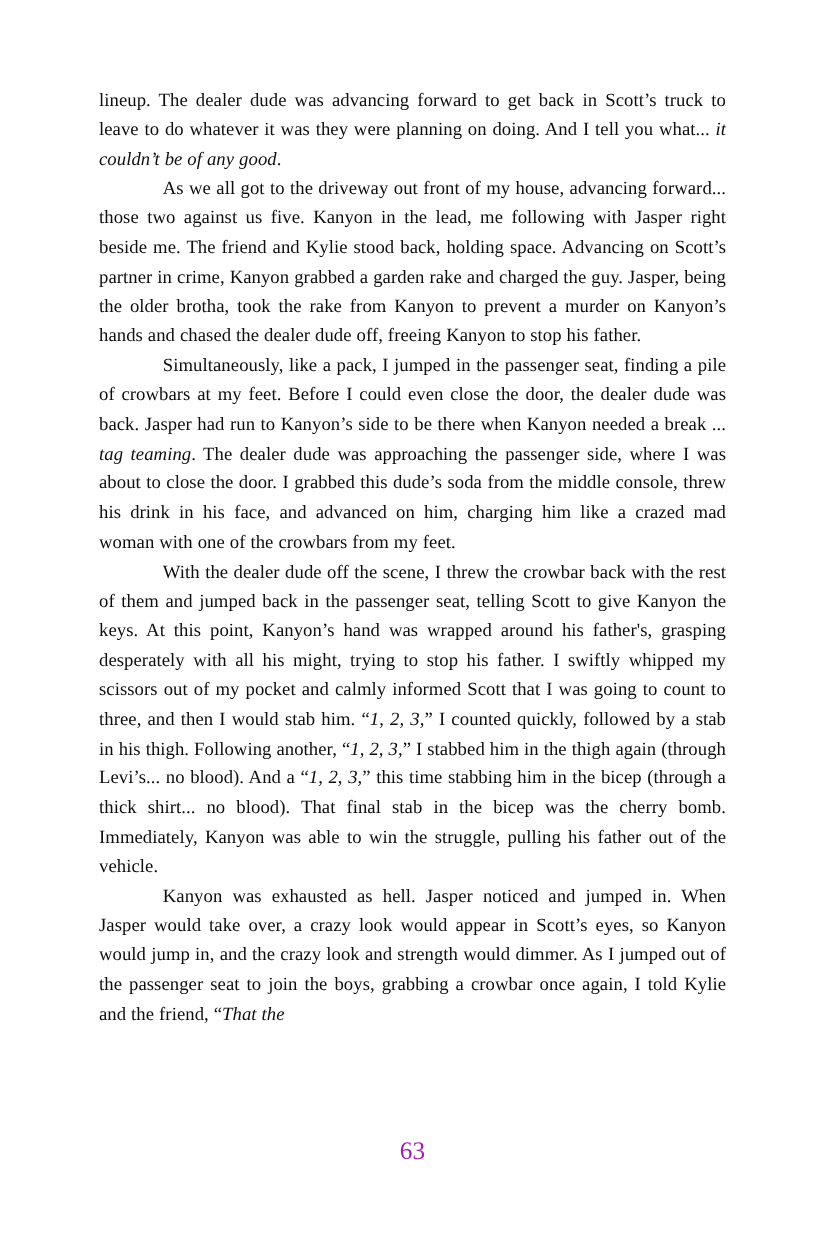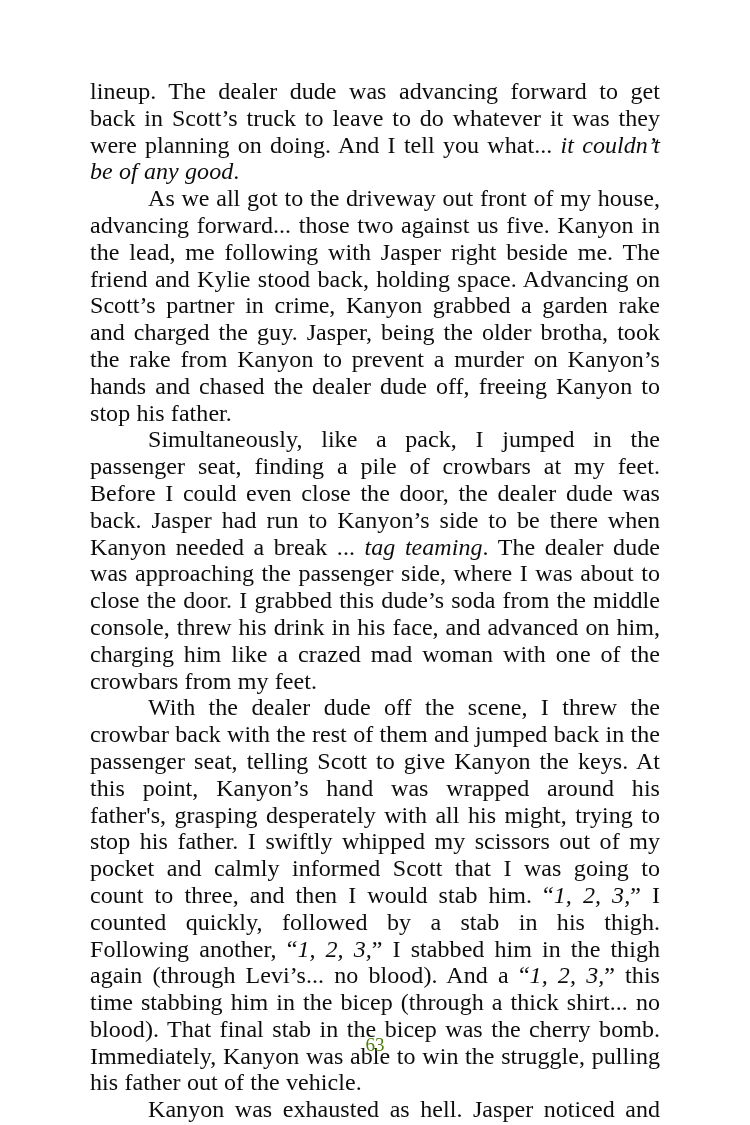--- a/index.html
+++ b/index.html
@@ -26,21 +26,21 @@
     position: absolute;
     left: 90px;
     top: 78px;
     width: 570px;
   }
 
   p.para {
     margin: 0;
     text-align: justify;
     text-justify: inter-word;
-    font-size: 24px;
+    font-size: 17px;
     line-height: 26.8px;
     text-indent: 58px;
     letter-spacing: 0.05px;
     word-spacing: 0.2px;
     -webkit-hyphens: none;
     hyphens: none;
   }
 
   p.para.no-indent {
     text-indent: 0;
@@ -54,22 +54,22 @@
   em {
     font-style: italic;
   }
 
   .page-number {
     position: absolute;
     left: 0;
     right: 0;
     top: 1034px;
     text-align: center;
-    font-size: 19px;
-    color: #4d7c0f;
+    font-size: 23px;
+    color: #a21caf;
     font-family: "Liberation Serif", "DejaVu Serif", serif;
   }
 </style>
 </head>
 <body>
 
 <div class="page">
 
   <div class="text-block">
 

